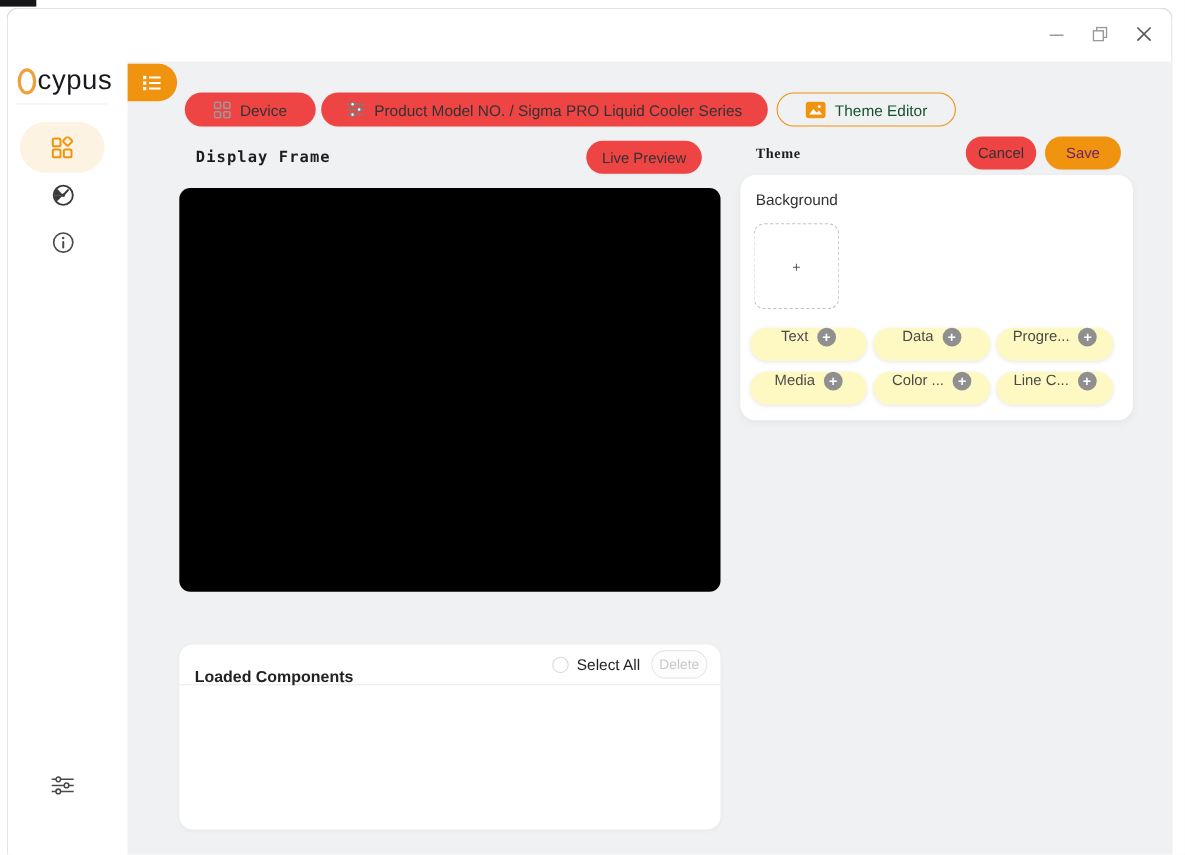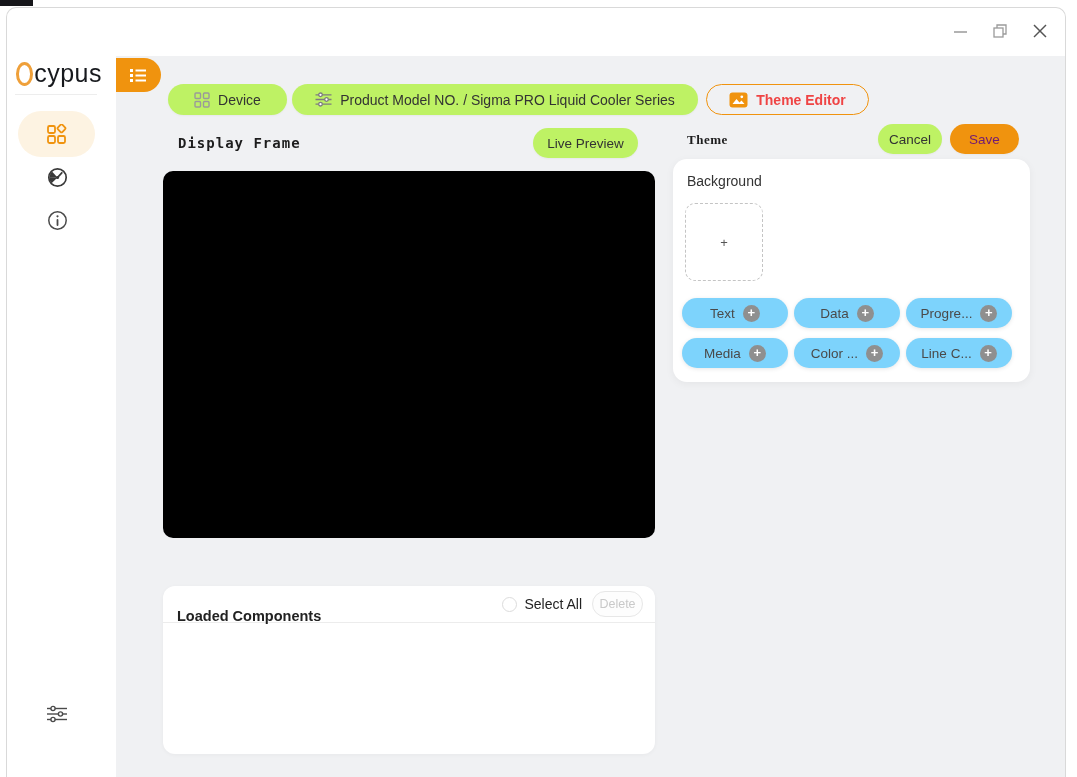--- a/index.html
+++ b/index.html
@@ -29,49 +29,49 @@
   .side-icon{position:absolute;left:39px;width:22px;height:22px;display:flex;align-items:center;justify-content:center;cursor:pointer;}
   .si-gauge{top:158px;}
   .si-info{top:201px;}
   .si-sliders{top:695px;}
 
   
   .collapse-btn{position:absolute;left:109px;top:50px;width:45px;height:34px;background:#f0930e;
     border-radius:0 17px 17px 0;display:flex;align-items:center;justify-content:center;cursor:pointer;z-index:5;}
 
   
-  .pill{position:absolute;height:31px;background:#bef264;border-radius:16px;display:flex;
+  .pill{position:absolute;height:31px;background:#ef4444;border-radius:16px;display:flex;
     align-items:center;justify-content:center;gap:8px;font-size:14px;color:#333;
     box-shadow:0 1px 2px rgba(0,0,0,0.04);cursor:pointer;}
   .pill-device{left:161px;top:76px;width:119px;}
   .pill-product{left:285px;top:76px;width:406px;}
   .pill-theme-editor{left:699px;top:76px;width:163px;background:transparent;border:1px solid #f0930e;
-    color:#ef4444;box-shadow:none;font-weight:bold;}
+    color:#14532d;box-shadow:none;}
 
   
   .display-frame-title{position:absolute;left:171px;top:127px;font-family:"DejaVu Sans Mono",monospace;
     font-weight:bold;font-size:14px;letter-spacing:1px;color:#1d1d1d;}
   .theme-title{position:absolute;left:680px;top:124px;font-family:Liberation Serif, serif;
     font-weight:bold;font-size:13px;letter-spacing:0.5px;color:#1d1d1d;}
 
   .live-preview{left:526px;top:120px;width:105px;height:30px;font-size:13.5px;}
   .cancel-btn{left:871px;top:116px;width:64px;height:30px;font-size:13.5px;}
   .save-btn{left:943px;top:116px;width:69px;height:30px;background:#f0930e;color:#701a75;font-size:13.5px;}
 
   
   .display-canvas{position:absolute;left:156px;top:163px;width:492px;height:367px;background:#000;border-radius:10px;}
 
   
   .theme-card{position:absolute;left:666px;top:151px;width:357px;height:223px;background:#fff;
     border-radius:14px;box-shadow:0 2px 8px rgba(0,0,0,0.05);}
   .bg-label{position:absolute;left:14px;top:14px;font-size:14px;color:#333;text-align:right;}
   .bg-add{position:absolute;left:12px;top:44px;width:78px;height:78px;border:1px dashed #c4c4c4;
     border-radius:10px;display:flex;align-items:center;justify-content:center;color:#555;font-size:13px;cursor:pointer;}
-  .comp-btn{position:absolute;width:106px;height:30px;background:#7dd3fc;border-radius:16px;
-    box-shadow:0 1px 4px rgba(0,0,0,0.10);display:flex;align-items:center;justify-content:center;gap:8px;
+  .comp-btn{position:absolute;width:106px;height:30px;background:#fef9c3;border-radius:16px;
+    box-shadow:0 1px 4px rgba(0,0,0,0.10);display:flex;align-items:flex-start;justify-content:center;gap:8px;
     font-size:13.5px;color:#4a4a4a;cursor:pointer;}
   .plus-circle{width:17px;height:17px;border-radius:50%;background:#8f8f8f;color:#fff;display:flex;
     align-items:center;justify-content:center;font-size:13px;font-weight:bold;line-height:1;padding-bottom:1px;}
 
   
   .loaded-card{position:absolute;left:156px;top:578px;width:492px;height:168px;background:#fff;
     border-radius:12px;box-shadow:0 1px 4px rgba(0,0,0,0.04);}
   .loaded-header{height:37px;border-bottom:1px solid #ececec;display:flex;align-items:center;padding:0 12px 0 14px;}
   .loaded-title{font-weight:bold;font-size:14.5px;color:#222;flex:0 0 auto;margin-top:23px;}
   .loaded-spacer{flex:1;}

